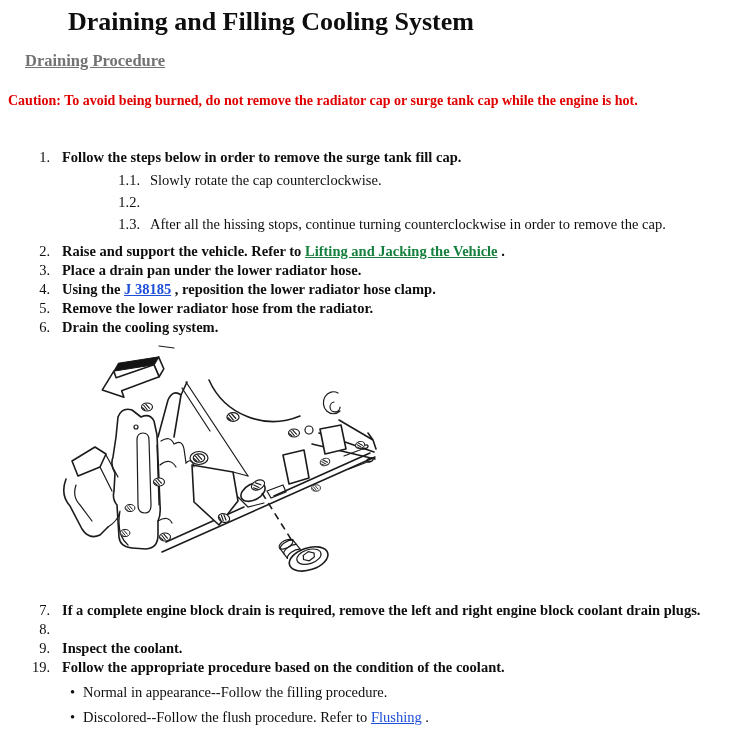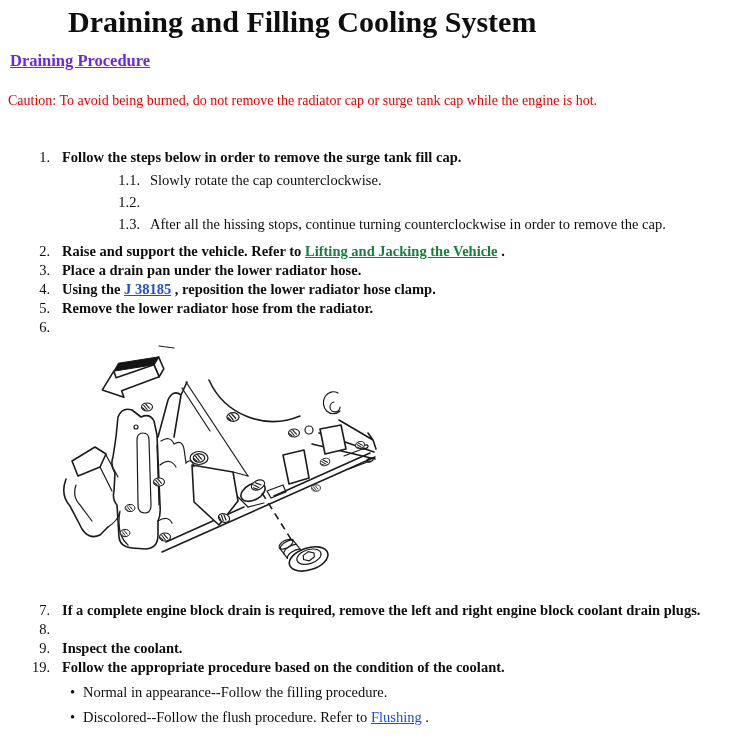--- a/index.html
+++ b/index.html
@@ -3,31 +3,31 @@
 <meta charset="utf-8">
 <style>
   html,body{margin:0;padding:0;background:#fff;}
   body{
     width:750px;height:744px;overflow:hidden;
     font-family:"Liberation Serif","DejaVu Serif",serif;
     color:#0e0e0e;font-size:14.5px;
   }
   .doc{position:relative;width:750px;height:744px;}
   h1.title{
-    font-size:30px;font-weight:bold;line-height:32px;
+    font-size:26px;font-weight:bold;line-height:32px;
     margin:6px 0 0 68px;letter-spacing:0;
   }
   .section-link-wrap{margin:13px 0 0 10px;line-height:20px;}
   a.section-link{
-    color:#6d28d9;font-weight:bold;font-size:16.5px;
-    text-decoration:underline;cursor:pointer;
+    color:#737373;font-weight:bold;font-size:16.5px;
+    text-decoration:underline;cursor:pointer;margin-left:15px;
   }
   .caution{
     margin:20px 0 0 8px;line-height:19px;
-    color:#e00000;font-weight:normal;font-size:14px;
+    color:#e00000;font-weight:bold;font-size:14px;
   }
   .list{margin-top:38px;}
   .row{display:flex;line-height:19px;}
   .row .num{flex:none;width:50px;text-align:right;}
   .row .txt{padding-left:12px;font-weight:bold;}
   .subrow{display:flex;line-height:18px;margin:4px 0;padding-left:45px;}
   .subrow .num{flex:none;width:95px;text-align:right;}
   .subrow .txt{padding-left:10px;}
   .subrow.last{margin-bottom:9px;}
   .bullet-row{display:flex;line-height:19px;margin:6px 0 0 70px;}
@@ -86,20 +86,21 @@
       <span class="txt"><span>Using the </span><a class="visited-link">J 38185</a><span> , reposition the lower radiator hose clamp.</span></span>
     </div>
 
     <div class="row">
       <span class="num">5.</span>
       <span class="txt">Remove the lower radiator hose from the radiator.</span>
     </div>
 
     <div class="row">
       <span class="num">6.</span>
+      <span class="txt">Drain the cooling system.</span>
     </div>
 
     <figure class="fig">
       <svg width="345" height="250" viewBox="0 0 345 250" xmlns="http://www.w3.org/2000/svg">
         <defs>
           <g id="bolt" stroke="#1b1b1b" stroke-width="1.1" fill="none">
             <ellipse rx="5.5" ry="4" fill="#fff"></ellipse>
             <path d="M-3.5,-2 L0.5,3 M-1.5,-3.2 L2.8,1.6 M-4.8,0.5 L-1.6,3.4"></path>
           </g>
         </defs>

